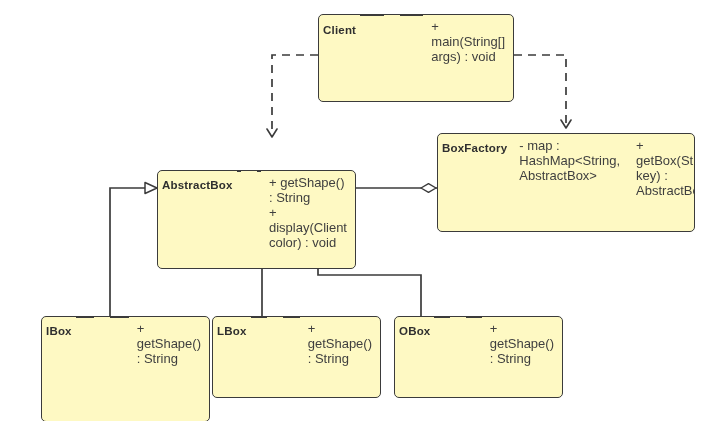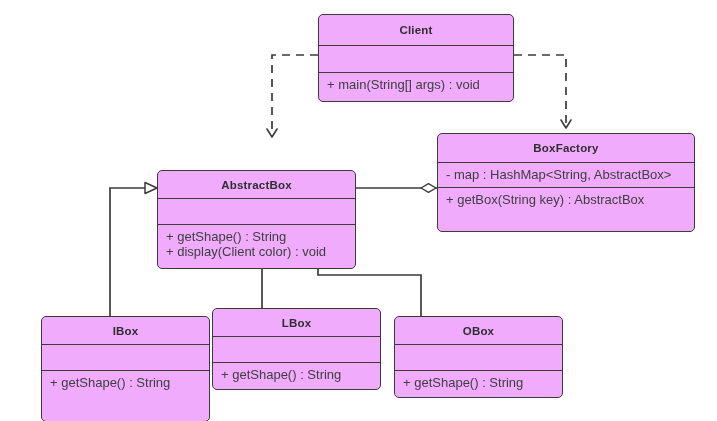--- a/index.html
+++ b/index.html
@@ -10,25 +10,25 @@
     font-family:"Liberation Sans", sans-serif;
     overflow:hidden;
     position:relative;
   }
   #canvas{position:absolute;left:0;top:0;width:717px;height:421px;}
   svg.edges{position:absolute;left:0;top:0;width:717px;height:421px;pointer-events:none;}
 
   .uml-class{
     position:absolute;
     box-sizing:border-box;
-    background:#f0abfc;
+    background:#fef9c3;
     border:1.6px solid #3b3b3b;
     border-radius:5px;
     display:flex;
-    flex-direction:column;
+    flex-direction:row;
     overflow:hidden;
     z-index:2;
   }
   .cls-name{
     text-align:center;
     font-weight:bold;
     font-size:11.5px;
     color:#2f2f2f;
     letter-spacing:.2px;
     display:flex;align-items:center;justify-content:center;
@@ -47,21 +47,21 @@
     color:#3f3f3f;
     line-height:15px;
   }
   .member{white-space:normal;}
 
   
   #class-client      {left:318px;top:14px; width:196px;height:88px;}
   #class-abstractbox {left:157px;top:142px;width:199px;height:99px;margin-top:28px;}
   #class-boxfactory  {left:437px;top:133px;width:258px;height:99px;}
   #class-ibox        {left:41px; top:316px;width:169px;height:106px;}
-  #class-lbox        {left:212px;top:308px;width:169px;height:82px;}
+  #class-lbox        {left:212px;top:316px;width:169px;height:82px;}
   #class-obox        {left:394px;top:316px;width:169px;height:82px;}
 
   
   #class-client .cls-name{height:30px;}
   #class-client .cls-attrs{height:26px;}
   #class-abstractbox .cls-name{height:27px;}
   #class-abstractbox .cls-attrs{height:25px;}
   #class-boxfactory .cls-name{height:28px;}
   #class-ibox .cls-name,#class-lbox .cls-name,#class-obox .cls-name{height:27px;}
   #class-ibox .cls-attrs,#class-lbox .cls-attrs,#class-obox .cls-attrs{height:25px;}

